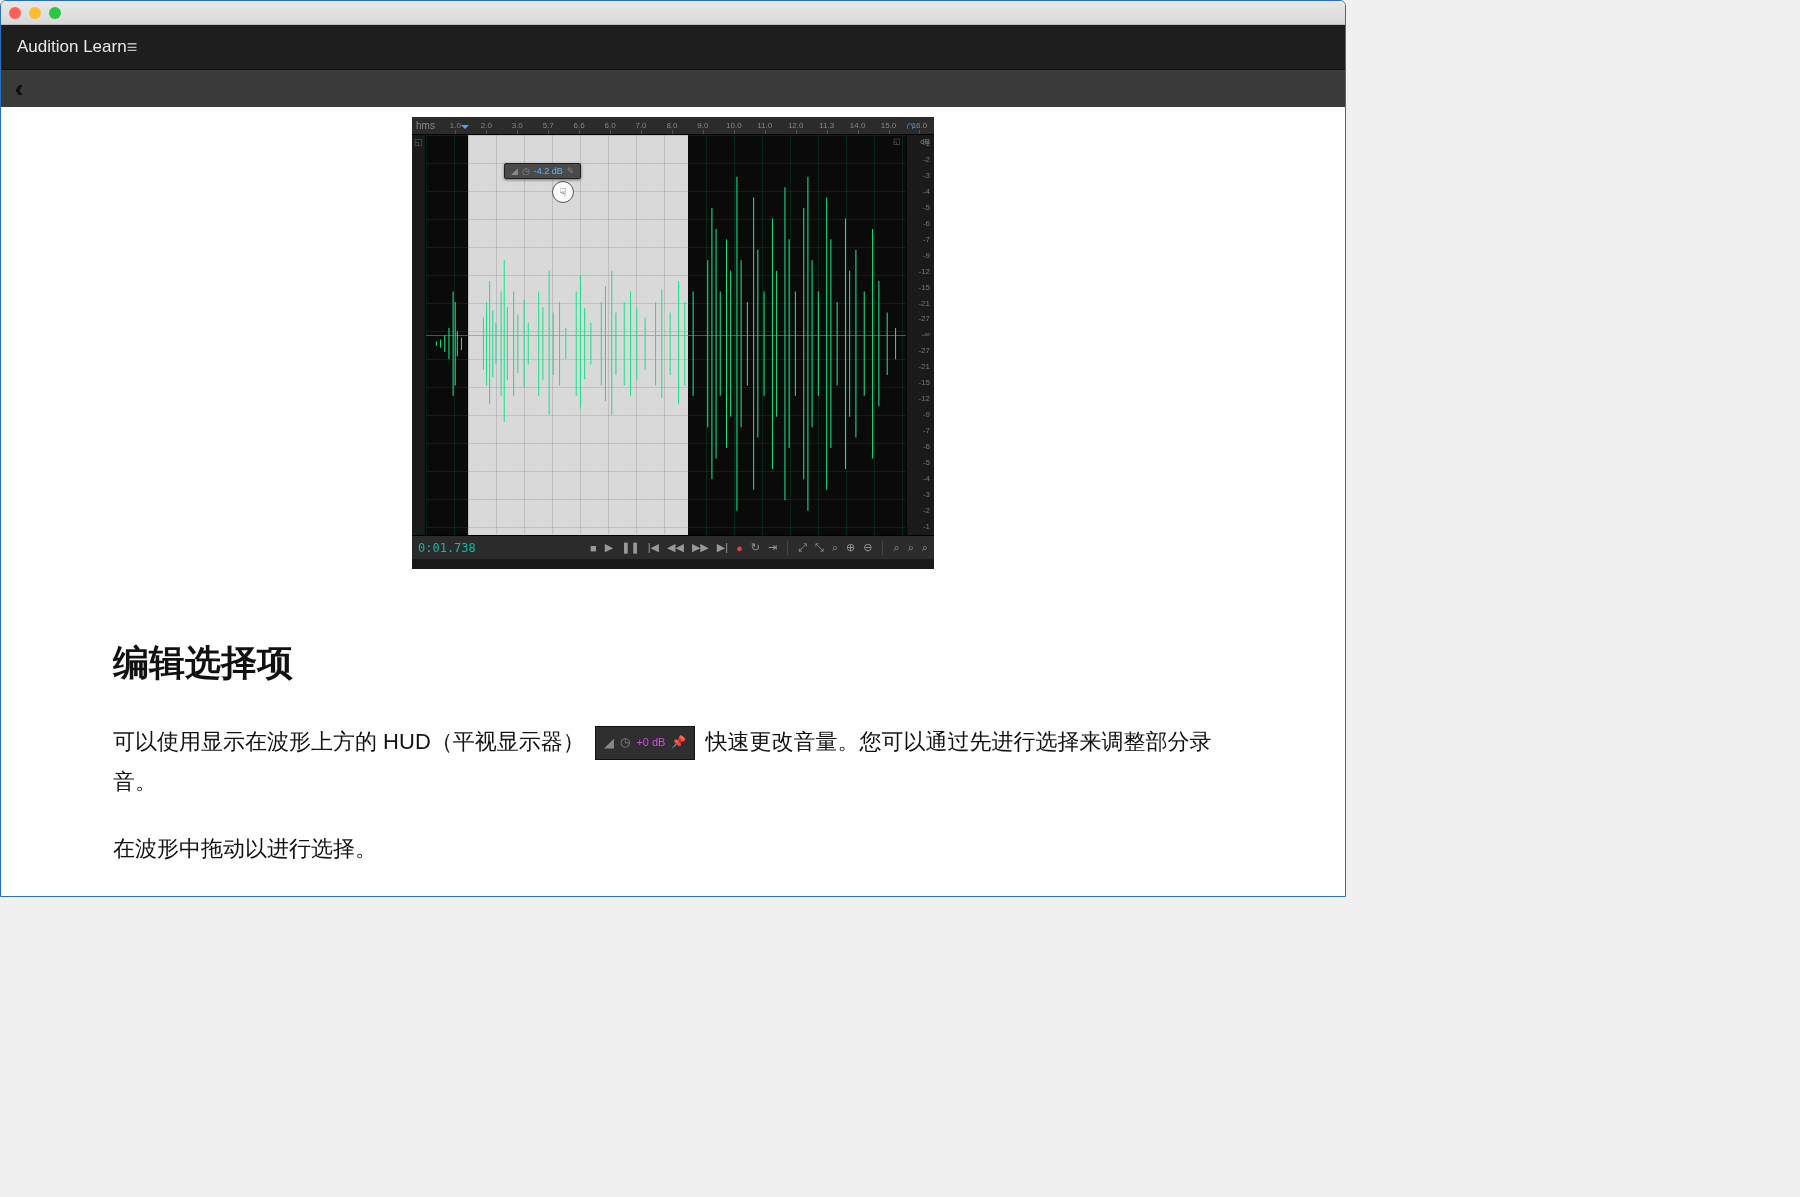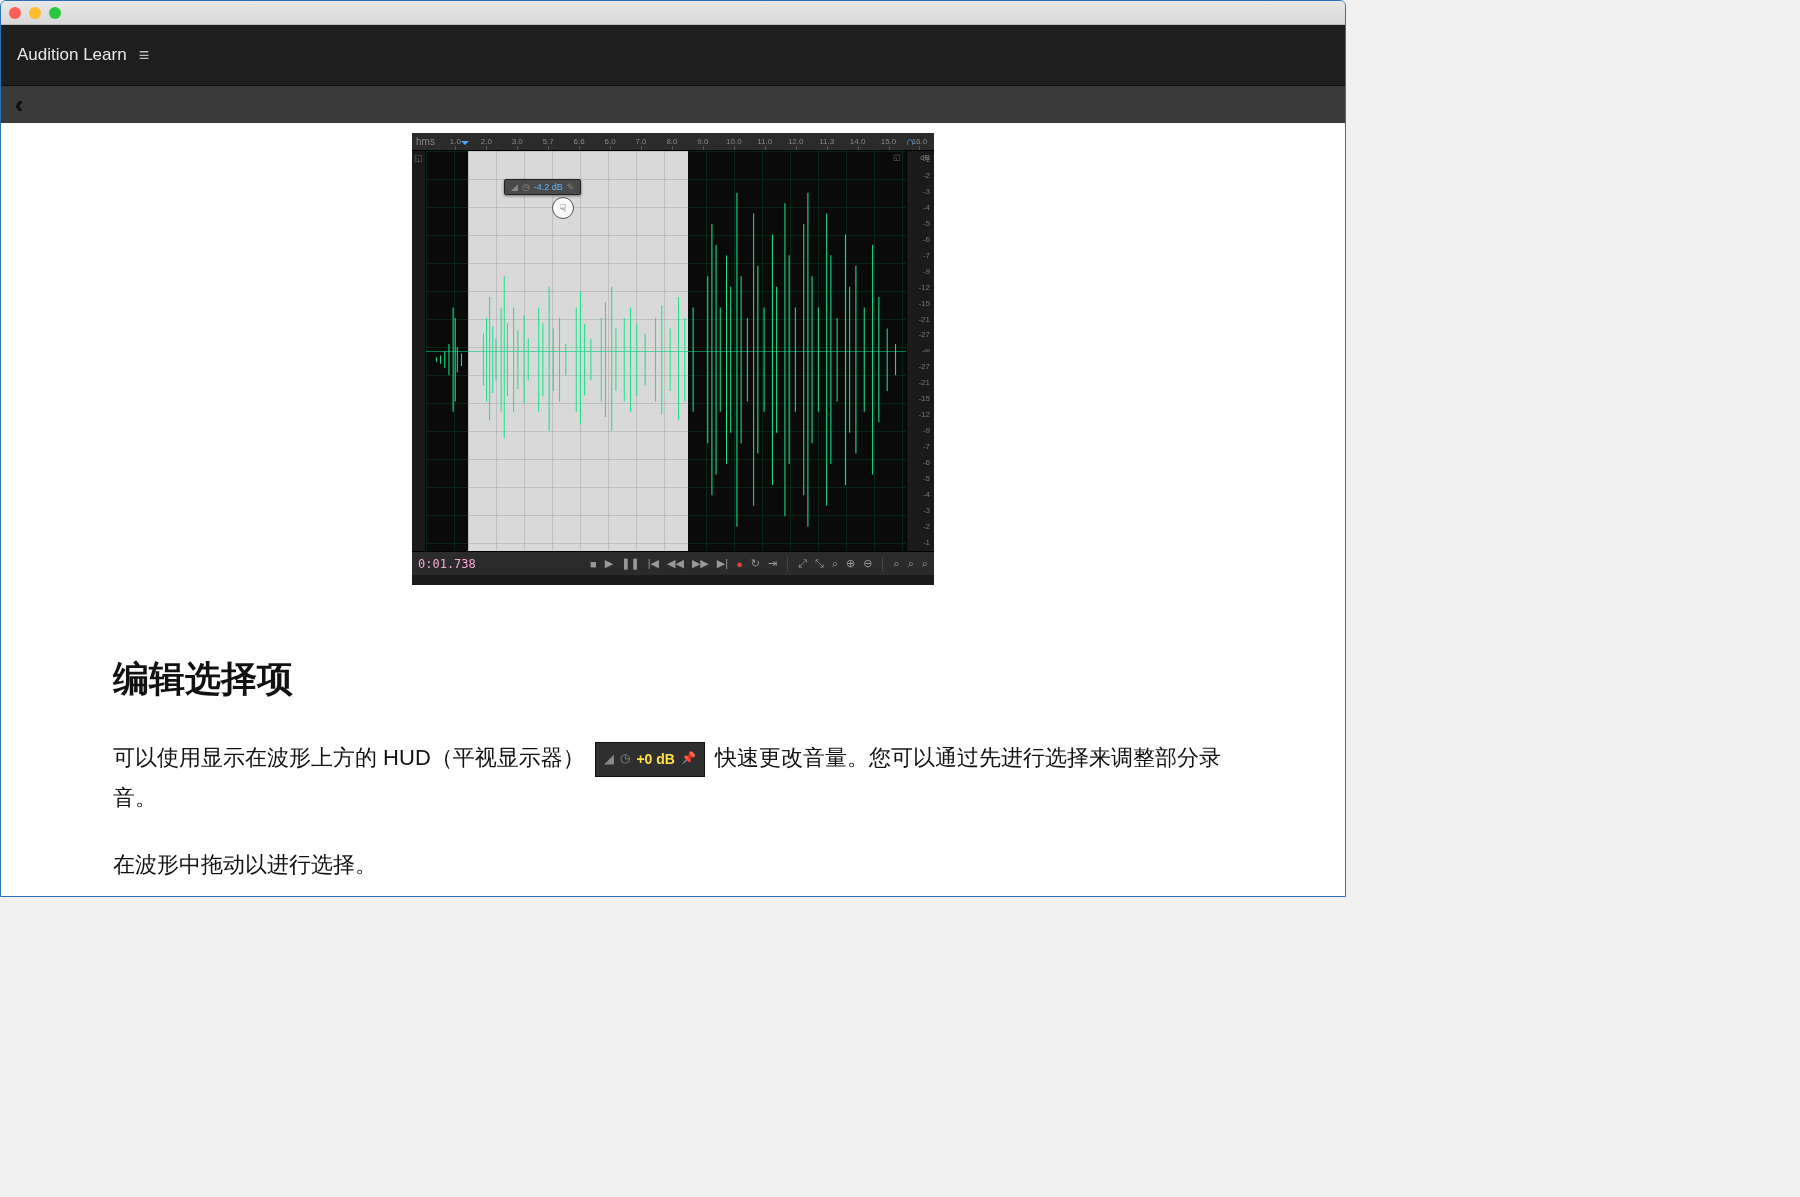--- a/index.html
+++ b/index.html
@@ -26,27 +26,26 @@
     display: flex;
     align-items: center;
     padding: 0 8px;
     gap: 8px;
   }
   .traffic { width:12px; height:12px; border-radius:50%; }
   .t-red { background:#ff5f57; }
   .t-yellow { background:#febc2e; }
   .t-green { background:#28c840; }
   .app-header {
-    height: 60px;
+    height: 44px;
     background: #1e1e1e;
     color: #e8e8e8;
     display:flex; align-items:center;
     padding: 0 16px;
     font-size: 17px;
-    gap: 12px;
   }
   .hamburger {
     color:#bbb; font-size:18px;
   }
   .toolbar2 {
     height: 38px;
     background:#3a3a3a;
     border-top:1px solid #111;
     display:flex; align-items:center;
     padding:0 14px;
@@ -142,21 +141,21 @@
     padding:4px 2px; font-size:8px;color:#777;position:relative;
   }
   .db-scale .dbl{text-align:right;padding-right:2px;}
   .db-top{position:absolute;top:2px;right:4px;color:#888;}
   .db-crop{position:absolute;top:2px;left:-14px;color:#666;}
   .transport{
     height:24px;background:#2b2b2b;border-top:1px solid #000;
     display:flex;align-items:center;padding:0 6px;gap:10px;
     color:#888;font-size:10px;
   }
-  .timecode{color:#f9a8d4;font-size:12px;font-family:monospace;margin-right:auto;}
+  .timecode{color:#14b8a6;font-size:12px;font-family:monospace;margin-right:auto;}
   .tbtn{color:#999;cursor:pointer;font-size:11px;}
   .tbtn.rec{color:#e04040;}
   .tgroup{display:flex;gap:8px;align-items:center;}
   .divider{width:1px;height:14px;background:#444;}
   
   .article {
     max-width: 1140px;
     margin: 70px auto 0 auto;
     padding: 0 10px;
     color:#111;
@@ -167,21 +166,21 @@
   .article p{
     font-size:22px; line-height:1.8; margin-bottom:28px;
   }
   .inline-hud{
     display:inline-flex; align-items:center; vertical-align:middle;
     background:#2f2f2f; padding:4px 8px; gap:6px; margin:0 4px;
     border:1px solid #111;
   }
   .inline-hud .fade-ic{color:#888;font-size:13px;}
   .inline-hud .clock-ic{color:#888;font-size:12px;}
-  .inline-hud .db-txt{color:#fde047;font-size:14px;font-weight:700;}
+  .inline-hud .db-txt{color:#d946ef;font-size:11px;font-weight:400;}
   .inline-hud .pin-ic{color:#4aa3ff;font-size:12px;}
   
 </style>
 </head>
 <body>
 
 <div class="window">
 
   <div class="mac-titlebar">
     <div class="traffic t-red"></div>

